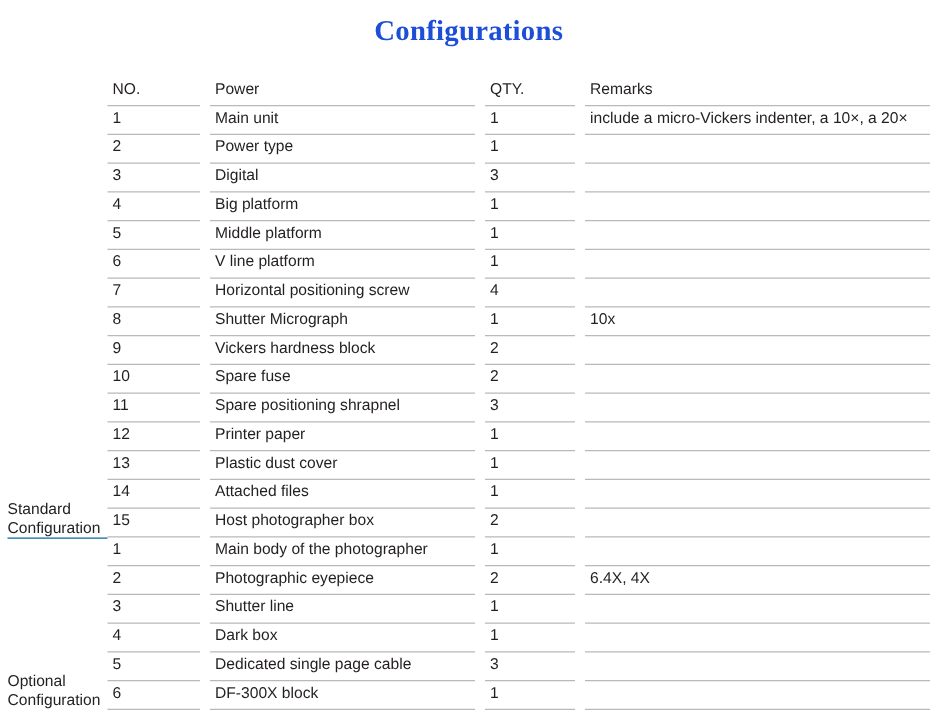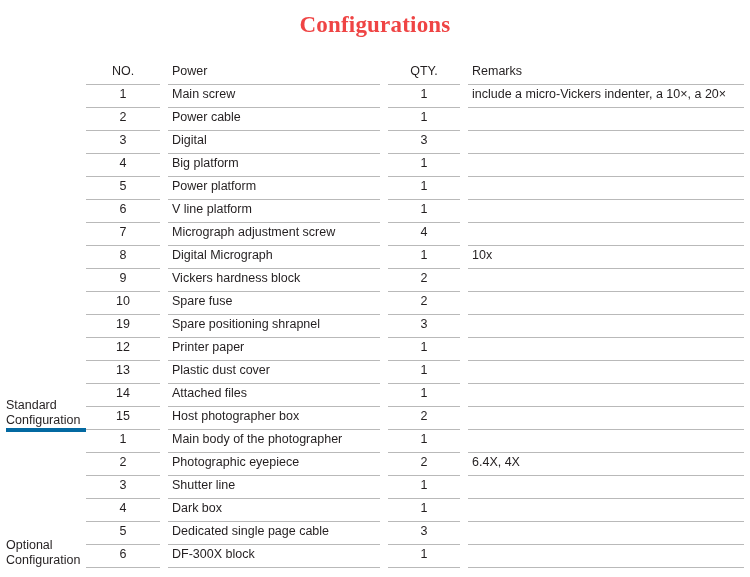--- a/index.html
+++ b/index.html
@@ -17,21 +17,21 @@
   .page {
     position: relative;
     width: 750px;
     height: 577px;
   }
   .title {
     text-align: center;
     font-family: "Liberation Serif", serif;
     font-weight: bold;
     font-size: 23px;
-    color: #ef4444;
+    color: #1d4ed8;
     margin: 0;
     padding-top: 12px;
     letter-spacing: 0.2px;
   }
   table.spec {
     position: absolute;
     left: 6px;
     top: 62px;
     width: 738px;
     border-collapse: collapse;
@@ -69,28 +69,28 @@
     font-size: 12.5px;
     line-height: 15px;
     vertical-align: middle;
     padding-left: 4px;
     color: #231f20;
   }
   .group-cell .gline {
     display: block;
   }
   .group-top-rule {
-    border-top: 4px solid #0369a1;
+    border-top: 1px solid #0369a1;
   }
   .gap {
     border: none;
   }
   .no-cell .cell-inner,
   .qty-cell .cell-inner {
-    text-align: center;
+    text-align: left;
   }
 </style>
 </head>
 <body>
 
 <div class="page">
 
   <h1 class="title">Configurations</h1>
 
   <table class="spec">
@@ -126,38 +126,38 @@
         <tr>
           <td class="group-cell" rowspan="15">
             <span class="gline">Standard</span>
             <span class="gline">Configuration</span>
           </td>
           <td class="no-cell">
             <div class="cell-inner">1</div>
           </td>
           <td class="gap"></td>
           <td class="">
-            <div class="cell-inner">Main screw</div>
+            <div class="cell-inner">Main unit</div>
           </td>
           <td class="gap"></td>
           <td class="qty-cell">
             <div class="cell-inner">1</div>
           </td>
           <td class="gap"></td>
           <td class="">
             <div class="cell-inner">include a micro-Vickers indenter, a 10×, a 20×</div>
           </td>
         </tr>
         <tr>
           <td class="no-cell">
             <div class="cell-inner">2</div>
           </td>
           <td class="gap"></td>
           <td class="">
-            <div class="cell-inner">Power cable</div>
+            <div class="cell-inner">Power type</div>
           </td>
           <td class="gap"></td>
           <td class="qty-cell">
             <div class="cell-inner">1</div>
           </td>
           <td class="gap"></td>
           <td class="">
             <div class="cell-inner"></div>
           </td>
         </tr>
@@ -194,21 +194,21 @@
           <td class="">
             <div class="cell-inner"></div>
           </td>
         </tr>
         <tr>
           <td class="no-cell">
             <div class="cell-inner">5</div>
           </td>
           <td class="gap"></td>
           <td class="">
-            <div class="cell-inner">Power platform</div>
+            <div class="cell-inner">Middle platform</div>
           </td>
           <td class="gap"></td>
           <td class="qty-cell">
             <div class="cell-inner">1</div>
           </td>
           <td class="gap"></td>
           <td class="">
             <div class="cell-inner"></div>
           </td>
         </tr>
@@ -228,38 +228,38 @@
           <td class="">
             <div class="cell-inner"></div>
           </td>
         </tr>
         <tr>
           <td class="no-cell">
             <div class="cell-inner">7</div>
           </td>
           <td class="gap"></td>
           <td class="">
-            <div class="cell-inner">Micrograph adjustment screw</div>
+            <div class="cell-inner">Horizontal positioning screw</div>
           </td>
           <td class="gap"></td>
           <td class="qty-cell">
             <div class="cell-inner">4</div>
           </td>
           <td class="gap"></td>
           <td class="">
             <div class="cell-inner"></div>
           </td>
         </tr>
         <tr>
           <td class="no-cell">
             <div class="cell-inner">8</div>
           </td>
           <td class="gap"></td>
           <td class="">
-            <div class="cell-inner">Digital Micrograph</div>
+            <div class="cell-inner">Shutter Micrograph</div>
           </td>
           <td class="gap"></td>
           <td class="qty-cell">
             <div class="cell-inner">1</div>
           </td>
           <td class="gap"></td>
           <td class="">
             <div class="cell-inner">10x</div>
           </td>
         </tr>
@@ -292,21 +292,21 @@
           <td class="qty-cell">
             <div class="cell-inner">2</div>
           </td>
           <td class="gap"></td>
           <td class="">
             <div class="cell-inner"></div>
           </td>
         </tr>
         <tr>
           <td class="no-cell">
-            <div class="cell-inner">19</div>
+            <div class="cell-inner">11</div>
           </td>
           <td class="gap"></td>
           <td class="">
             <div class="cell-inner">Spare positioning shrapnel</div>
           </td>
           <td class="gap"></td>
           <td class="qty-cell">
             <div class="cell-inner">3</div>
           </td>
           <td class="gap"></td>

